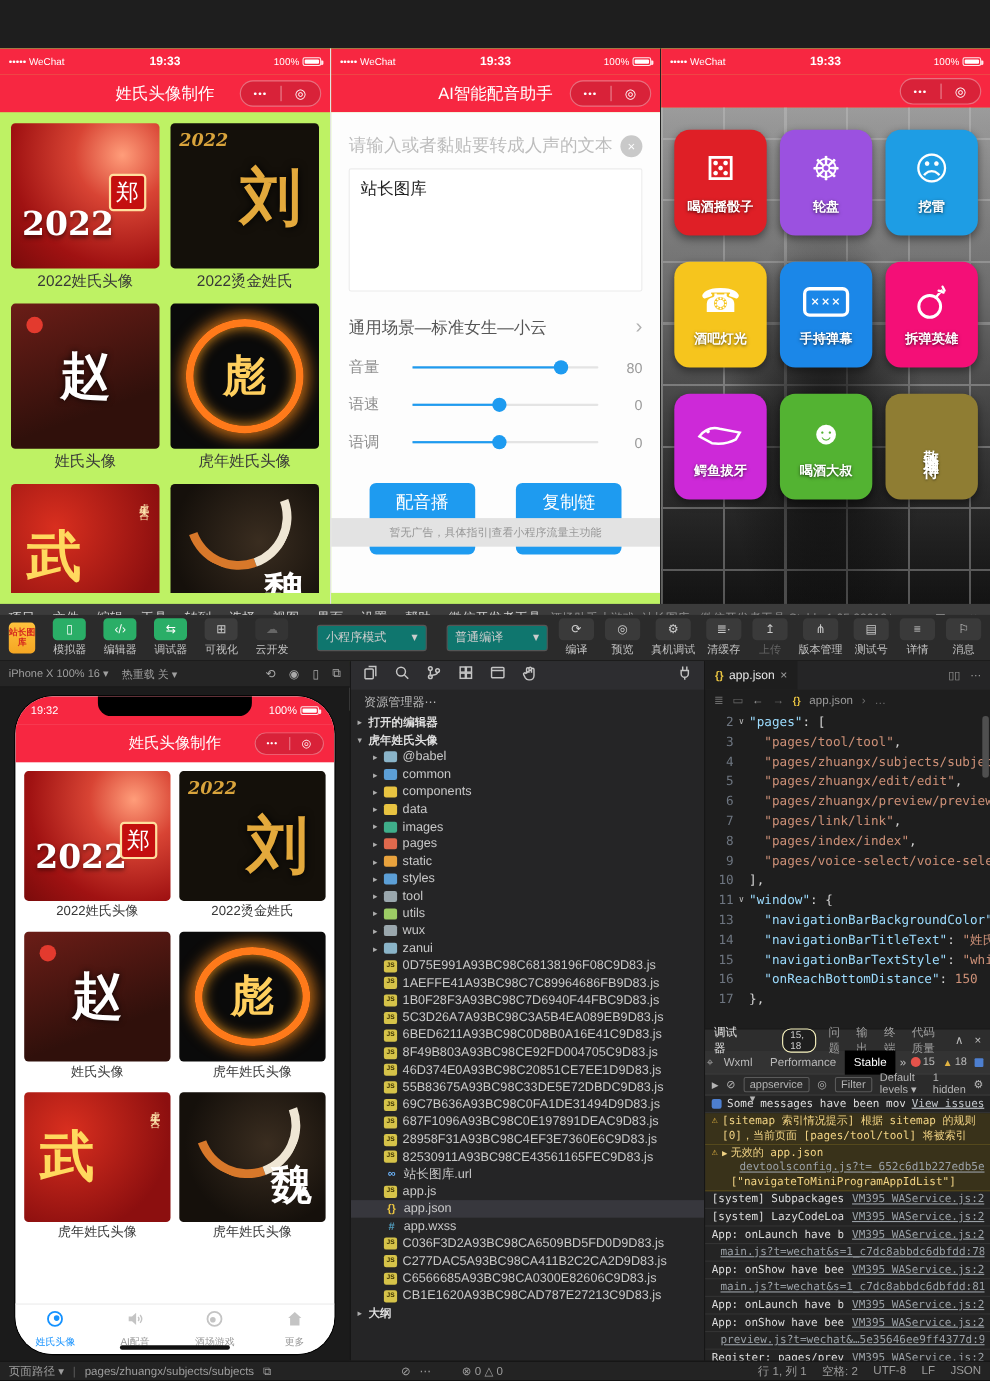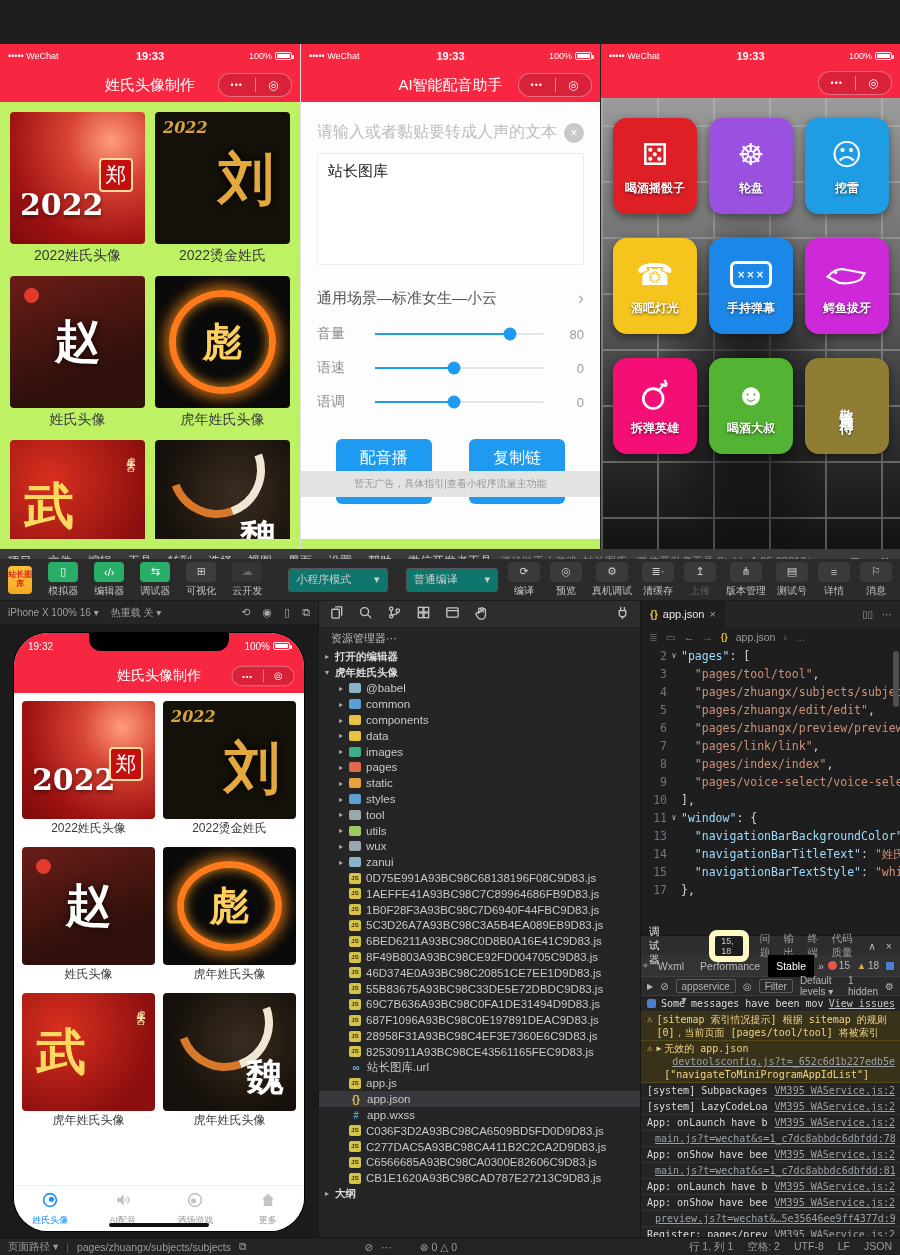--- a/index.html
+++ b/index.html
@@ -151,21 +151,21 @@
   .cl .ln { width:26px; text-align:right; color:#6e7681; flex:none; }
   .cl .fold { width:14px; text-align:center; color:#b9b9b9; font-size:8px; flex:none; }
   .cl .ct { white-space:pre; }
   .tk-k { color:#9cdcfe; } .tk-s { color:#ce9178; } .tk-p { color:#d4d4d4; } .tk-n { color:#ce9178; }
   .ed-scroll { position:absolute; right:1px; top:4px; width:6px; height:56px; background:#4f4f4f; border-radius:3px; }
 
   
   .dbg { position:absolute; left:0; right:0; top:334px; height:302px; background:#242424; border-top:1px solid #161616; }
   .dbg-tabs { height:19px; background:#2d2d2d; display:flex; align-items:center; gap:11px; padding:0 8px; color:#9f9f9f; font-size:10.5px; }
   .dbg-tabs .act { color:#e8e8e8; }
-  .badge-pill { border:6px solid #fef9c3; background:#1e1e1e; border-radius:8px; padding:0 6px; font-size:9px; color:#ccc;margin-left:30px; }
+  .badge-pill { border:1px solid #fef9c3; background:#1e1e1e; border-radius:8px; padding:0 6px; font-size:9px; color:#ccc;margin-left:30px; }
   .dbg-tabs .right { margin-left:auto; display:flex; gap:10px; color:#bbb; }
   .cdt-bar { height:22px; background:#333; display:flex; align-items:center; color:#b9b9b9; font-size:10.5px; border-bottom:1px solid #3e3e3e; }
   .cdt-inspect { width:24px; text-align:center; color:#9a9a9a; }
   .cdt-tab { padding:0 8px; height:22px; display:flex; align-items:center; }
   .cdt-tab.act { background:#000; color:#fff; }
   .cdt-right { margin-left:auto; display:flex; align-items:center; gap:7px; padding-right:6px; }
   .cnt { display:flex; align-items:center; gap:2px; font-size:10px; }
   .cnt .dotE { width:9px; height:9px; border-radius:50%; background:#e5534b; display:inline-block; }
   .cnt .triW { color:#e2b341; font-size:9px; }
   .cnt .sqI { width:8px; height:8px; background:#4d7fd0; display:inline-block; border-radius:1px; }
@@ -405,37 +405,37 @@
           <div class="tile" style="background: rgb(246, 197, 29);">
             <span class="tile-icon">☎</span>
             <span class="tile-label">酒吧灯光</span>
           </div>
           <div class="tile" style="background: rgb(27, 135, 232);">
             <span class="tile-icon">
               <span class="danmu-box">×××</span>
             </span>
             <span class="tile-label">手持弹幕</span>
           </div>
+          <div class="tile" style="background: rgb(244, 15, 119);">
+            <span class="tile-icon">
+              <svg width="36" height="36" viewBox="0 0 40 40">
+                <circle cx="18" cy="24" r="11" fill="none" stroke="#fff" stroke-width="3"></circle>
+                <path d="M25 14l5-6M27 8l5 2M31 4l2 4" stroke="#fff" stroke-width="2.4" fill="none" stroke-linecap="round"></path>
+              </svg>
+            </span>
+            <span class="tile-label">拆弹英雄</span>
+          </div>
           <div class="tile" style="background: rgb(205, 41, 216);">
             <span class="tile-icon">
               <svg width="42" height="24" viewBox="0 0 48 26">
                 <path d="M2 15q9-11 21-8l21 4-4 7q-11 6-25 4z" fill="none" stroke="#fff" stroke-width="2.6"></path>
                 <circle cx="11" cy="10" r="1.9" fill="#fff"></circle>
               </svg>
             </span>
             <span class="tile-label">鳄鱼拔牙</span>
-          </div>
-          <div class="tile" style="background: rgb(244, 15, 119);">
-            <span class="tile-icon">
-              <svg width="36" height="36" viewBox="0 0 40 40">
-                <circle cx="18" cy="24" r="11" fill="none" stroke="#fff" stroke-width="3"></circle>
-                <path d="M25 14l5-6M27 8l5 2M31 4l2 4" stroke="#fff" stroke-width="2.4" fill="none" stroke-linecap="round"></path>
-              </svg>
-            </span>
-            <span class="tile-label">拆弹英雄</span>
           </div>
           <div class="tile" style="background: rgb(83, 179, 50);">
             <span class="tile-icon">☻</span>
             <span class="tile-label">喝酒大叔</span>
           </div>
           <div class="tile" style="background: rgb(143, 125, 51);">
             <span class="tile-vertical">敬请期待</span>
           </div>
         </div>
     </div>
@@ -968,20 +968,25 @@
           </div>
           <div class="cl">
             <span class="ln">14</span>
             <span class="fold"></span>
             <span class="ct">  <span class="tk-k">"navigationBarTitleText"</span><span class="tk-p">: </span><span class="tk-s">"姓氏头像"</span></span>
           </div>
           <div class="cl">
             <span class="ln">15</span>
             <span class="fold"></span>
             <span class="ct">  <span class="tk-k">"navigationBarTextStyle"</span><span class="tk-p">: </span><span class="tk-s">"white"</span></span>
+          </div>
+          <div class="cl">
+            <span class="ln">16</span>
+            <span class="fold"></span>
+            <span class="ct">  <span class="tk-k">"onReachBottomDistance"</span><span class="tk-p">: </span><span class="tk-n">150</span></span>
           </div>
           <div class="cl">
             <span class="ln">17</span>
             <span class="fold"></span>
             <span class="ct"><span class="tk-p">},</span></span>
           </div>
         </div>
 
       <div class="dbg">
         <div class="dbg-tabs" id="dbg-tabs">

